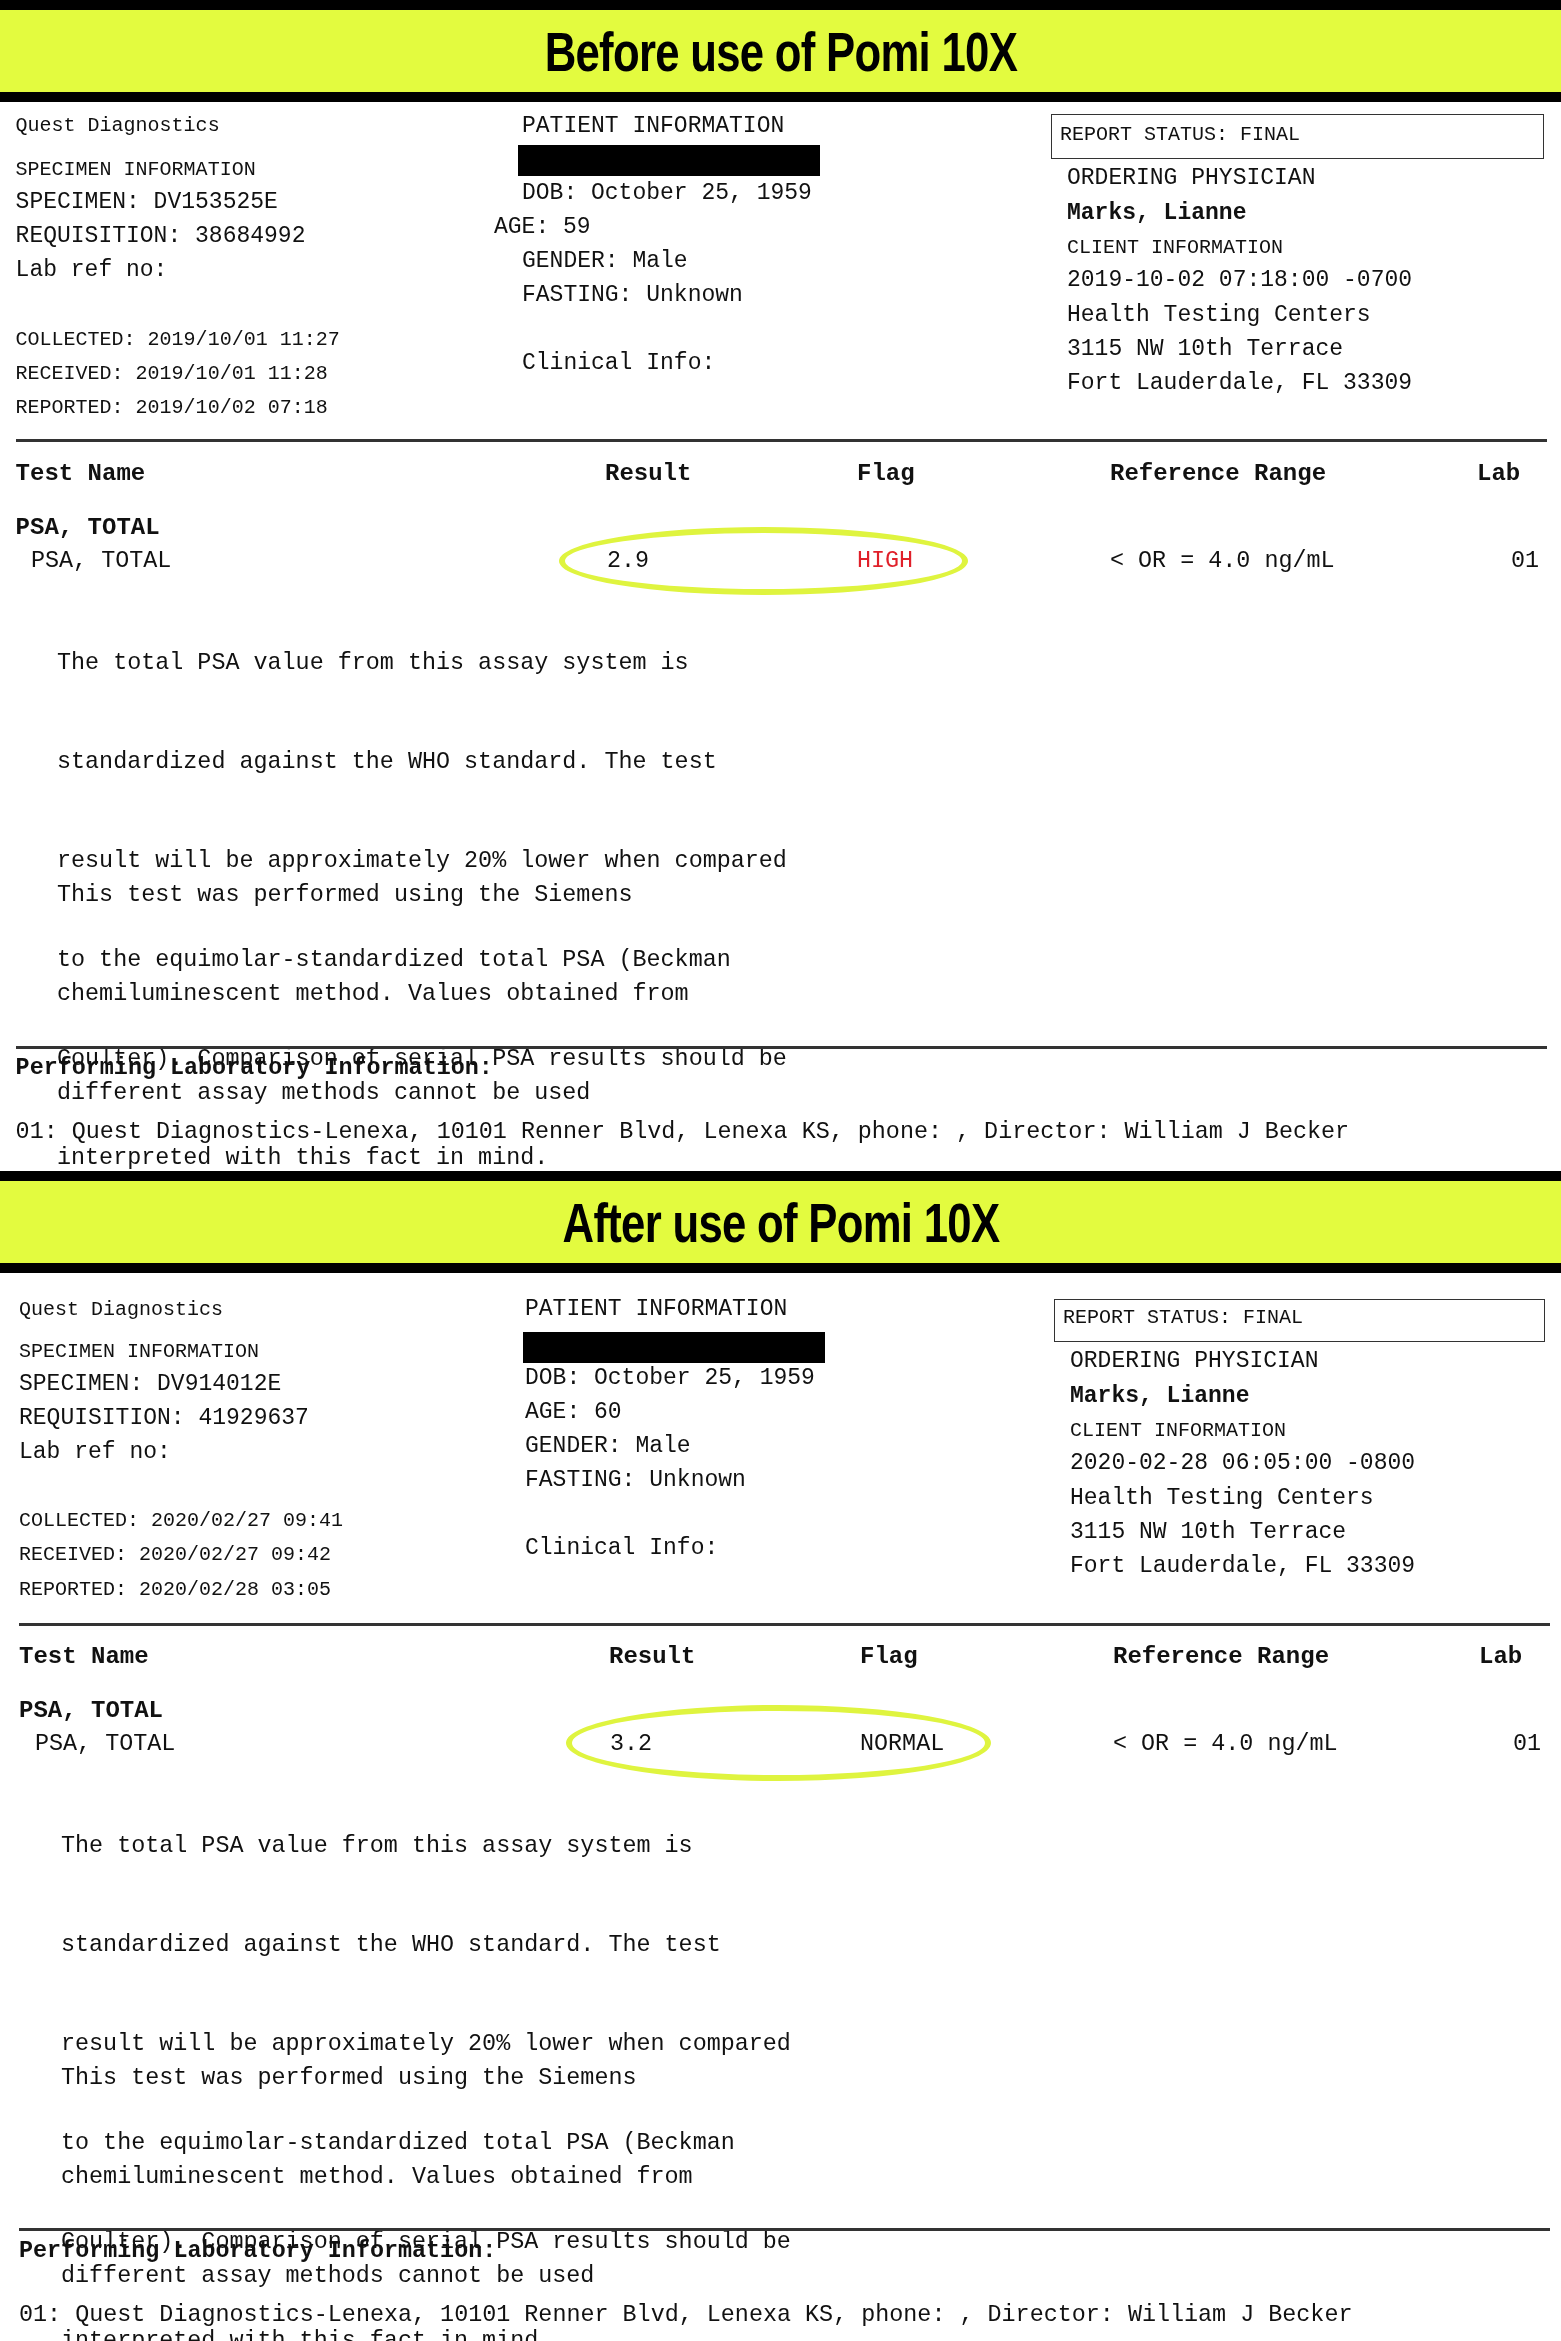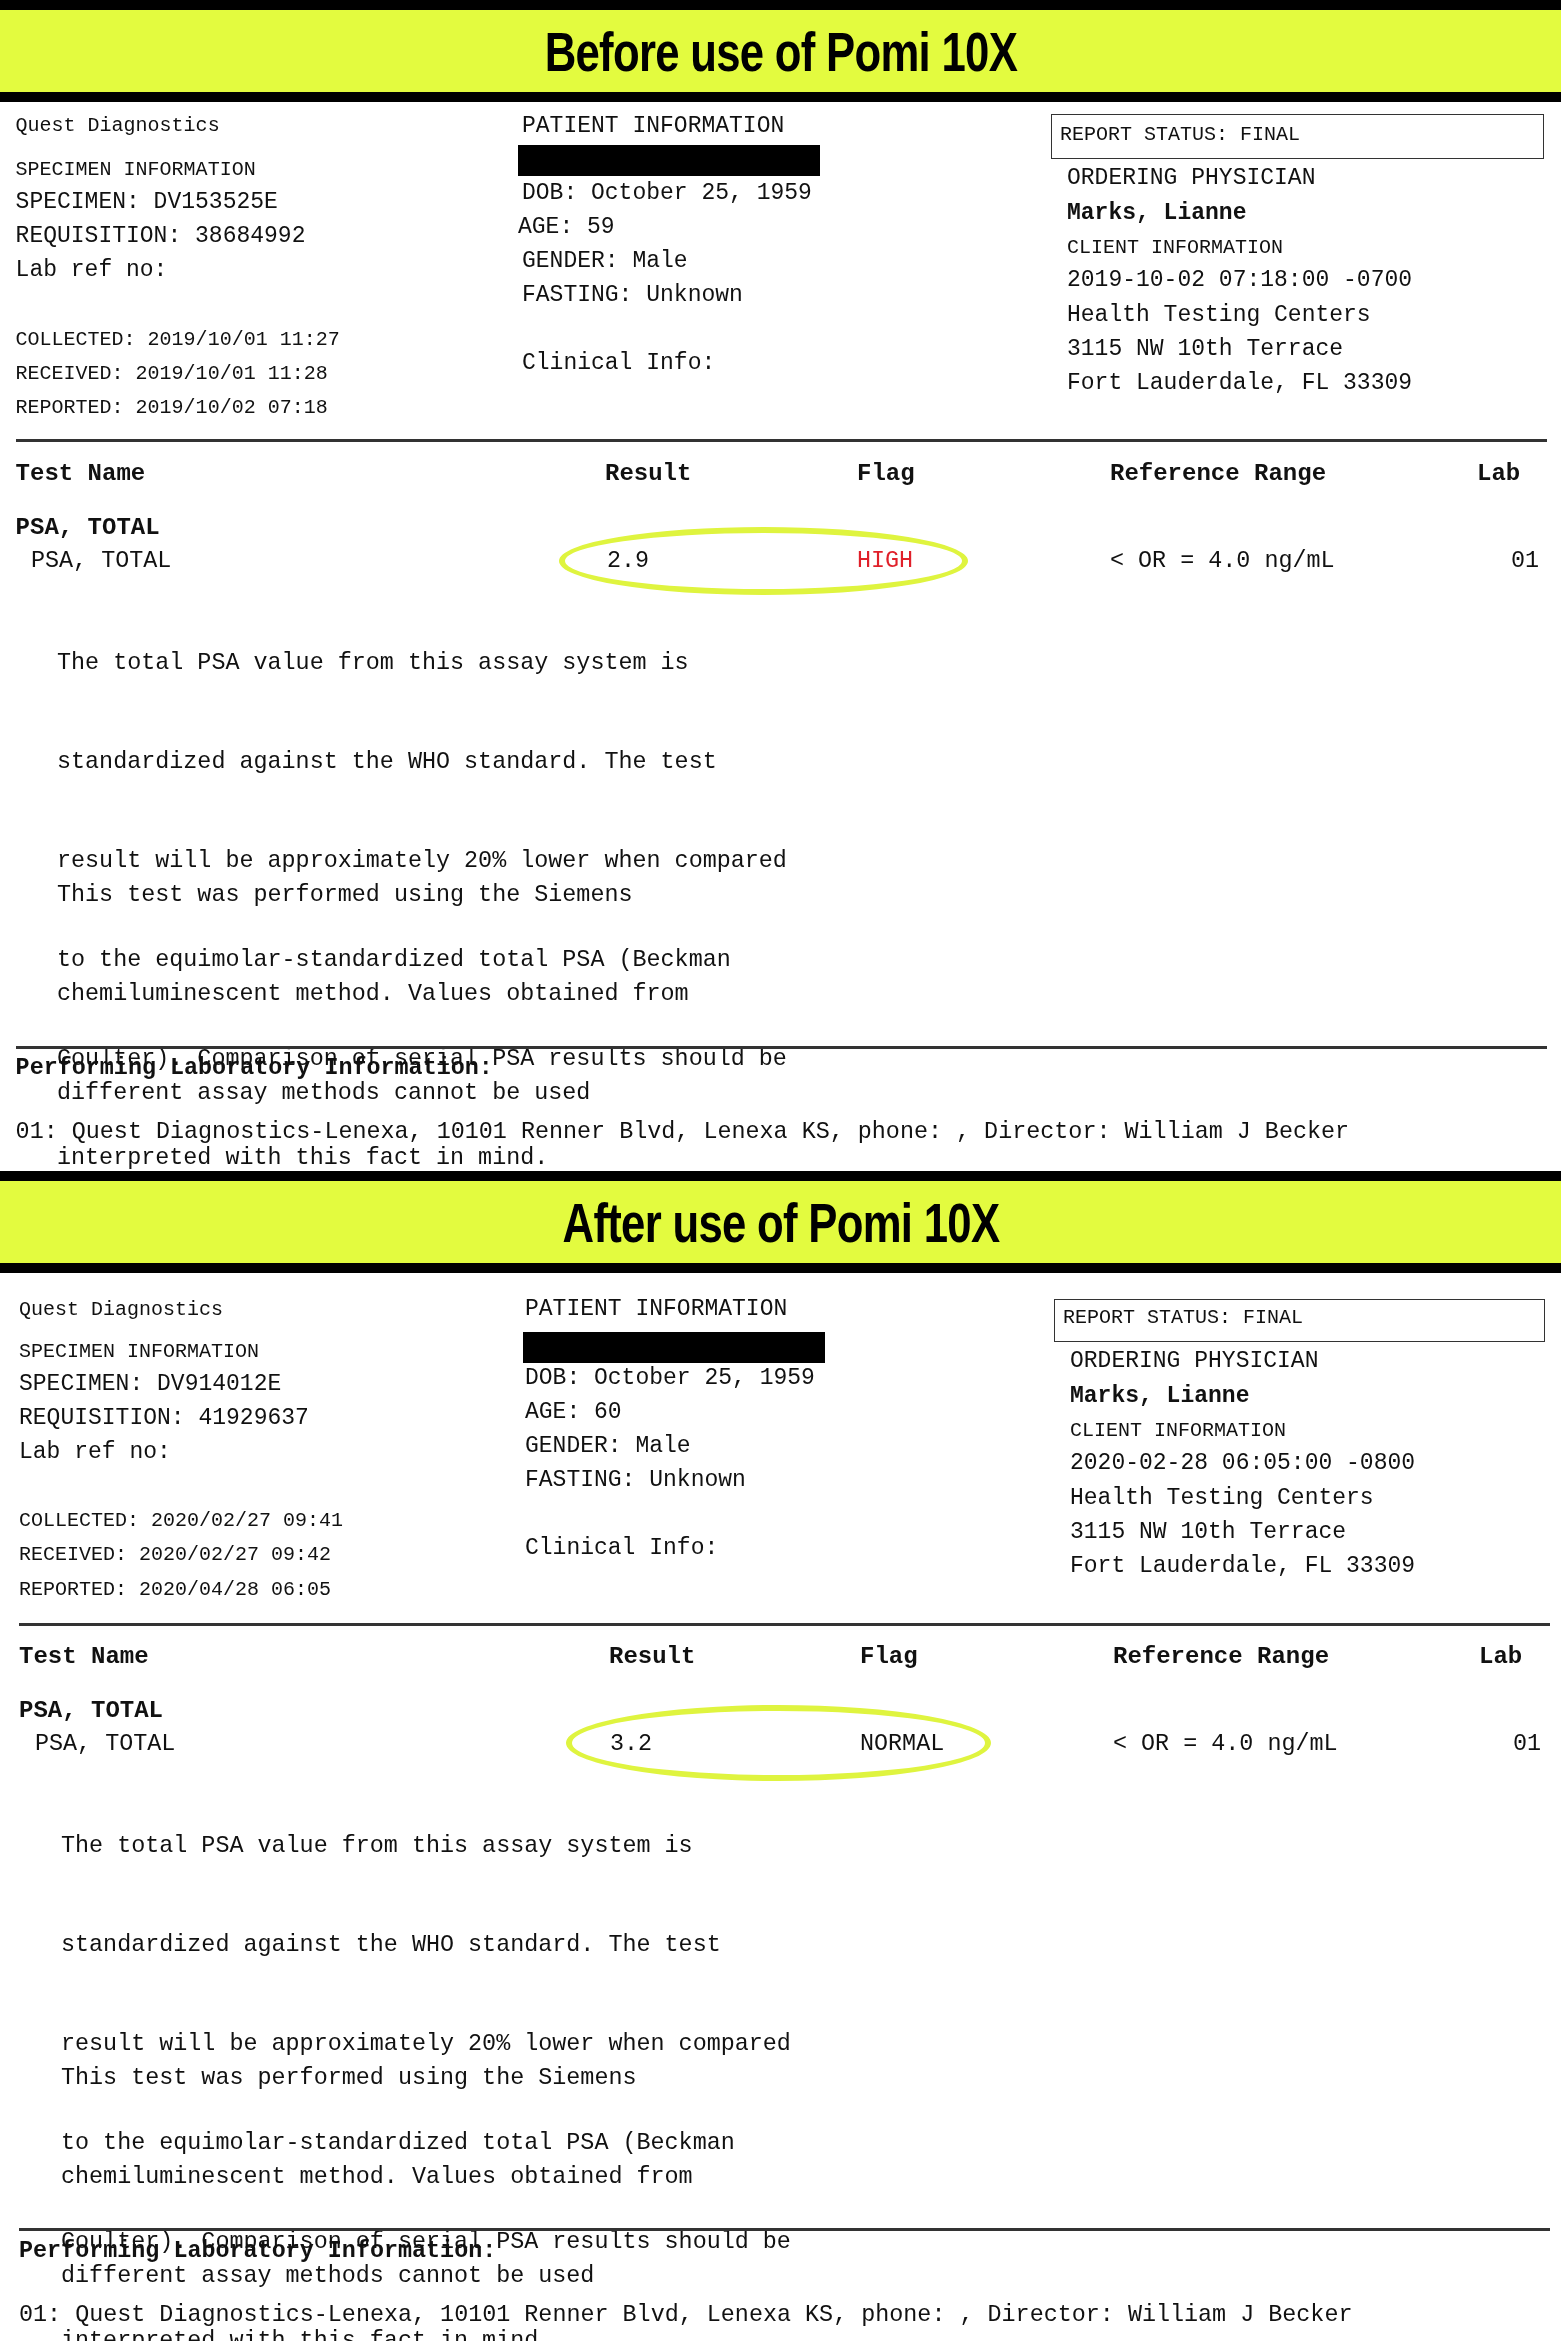--- a/index.html
+++ b/index.html
@@ -47,21 +47,21 @@
   <div class="abs md" style="left:15.6px; top:189px;">SPECIMEN: DV153525E</div>
   <div class="abs md" style="left:15.6px; top:223px;">REQUISITION: 38684992</div>
   <div class="abs md" style="left:15.6px; top:257px;">Lab ref no:</div>
   <div class="abs sm" style="left:15.6px; top:328px;">COLLECTED: 2019/10/01 11:27</div>
   <div class="abs sm" style="left:15.6px; top:362px;">RECEIVED: 2019/10/01 11:28</div>
   <div class="abs sm" style="left:15.6px; top:396px;">REPORTED: 2019/10/02 07:18</div>
 
   <div class="abs md" style="left:522px; top:113px;">PATIENT INFORMATION</div>
   <div class="redact" style="left:518px; top:145px; width:302px; height:31px;"></div>
   <div class="abs md" style="left:522px; top:180px;">DOB: October 25, 1959</div>
-  <div class="abs md" style="left:518px; top:214px;">AGE: 59</div>
+  <div class="abs md" style="left:494px; top:214px;">AGE: 59</div>
   <div class="abs md" style="left:522px; top:248px;">GENDER: Male</div>
   <div class="abs md" style="left:522px; top:282px;">FASTING: Unknown</div>
   <div class="abs md" style="left:522px; top:350px;">Clinical Info:</div>
 
   <div class="status-box" style="left:1051px; top:114px; width:493px; height:45px;"></div>
   <div class="abs sm" style="left:1060px; top:123px;">REPORT STATUS: FINAL</div>
   <div class="abs md" style="left:1067px; top:165px;">ORDERING PHYSICIAN</div>
   <div class="abs md bold" style="left:1067px; top:200px;">Marks, Lianne</div>
   <div class="abs sm" style="left:1067px; top:236px;">CLIENT INFORMATION</div>
   <div class="abs md" style="left:1067px; top:267px;">2019-10-02 07:18:00 -0700</div>
@@ -111,21 +111,21 @@
 </div>
 
 <div class="report" style="top:1185px; height:1157px;">
   <div class="abs sm" style="left:19px; top:113px;">Quest Diagnostics</div>
   <div class="abs sm" style="left:19px; top:155px;">SPECIMEN INFORMATION</div>
   <div class="abs md" style="left:19px; top:186px;">SPECIMEN: DV914012E</div>
   <div class="abs md" style="left:19px; top:220px;text-align:right;">REQUISITION: 41929637</div>
   <div class="abs md" style="left:19px; top:254px;">Lab ref no:</div>
   <div class="abs sm" style="left:19px; top:324px;">COLLECTED: 2020/02/27 09:41</div>
   <div class="abs sm" style="left:19px; top:358px;">RECEIVED: 2020/02/27 09:42</div>
-  <div class="abs sm" style="left:19px; top:393px;">REPORTED: 2020/04/28 06:05</div>
+  <div class="abs sm" style="left:19px; top:393px;">REPORTED: 2020/02/28 03:05</div>
 
   <div class="abs md" style="left:525px; top:111px;">PATIENT INFORMATION</div>
   <div class="redact" style="left:523px; top:147px; width:302px; height:31px;"></div>
   <div class="abs md" style="left:525px; top:180px;">DOB: October 25, 1959</div>
   <div class="abs md" style="left:525px; top:214px;">AGE: 60</div>
   <div class="abs md" style="left:525px; top:248px;">GENDER: Male</div>
   <div class="abs md" style="left:525px; top:282px;">FASTING: Unknown</div>
   <div class="abs md" style="left:525px; top:350px;">Clinical Info:</div>
 
   <div class="status-box" style="left:1054px; top:114px; width:491px; height:43px;"></div>

